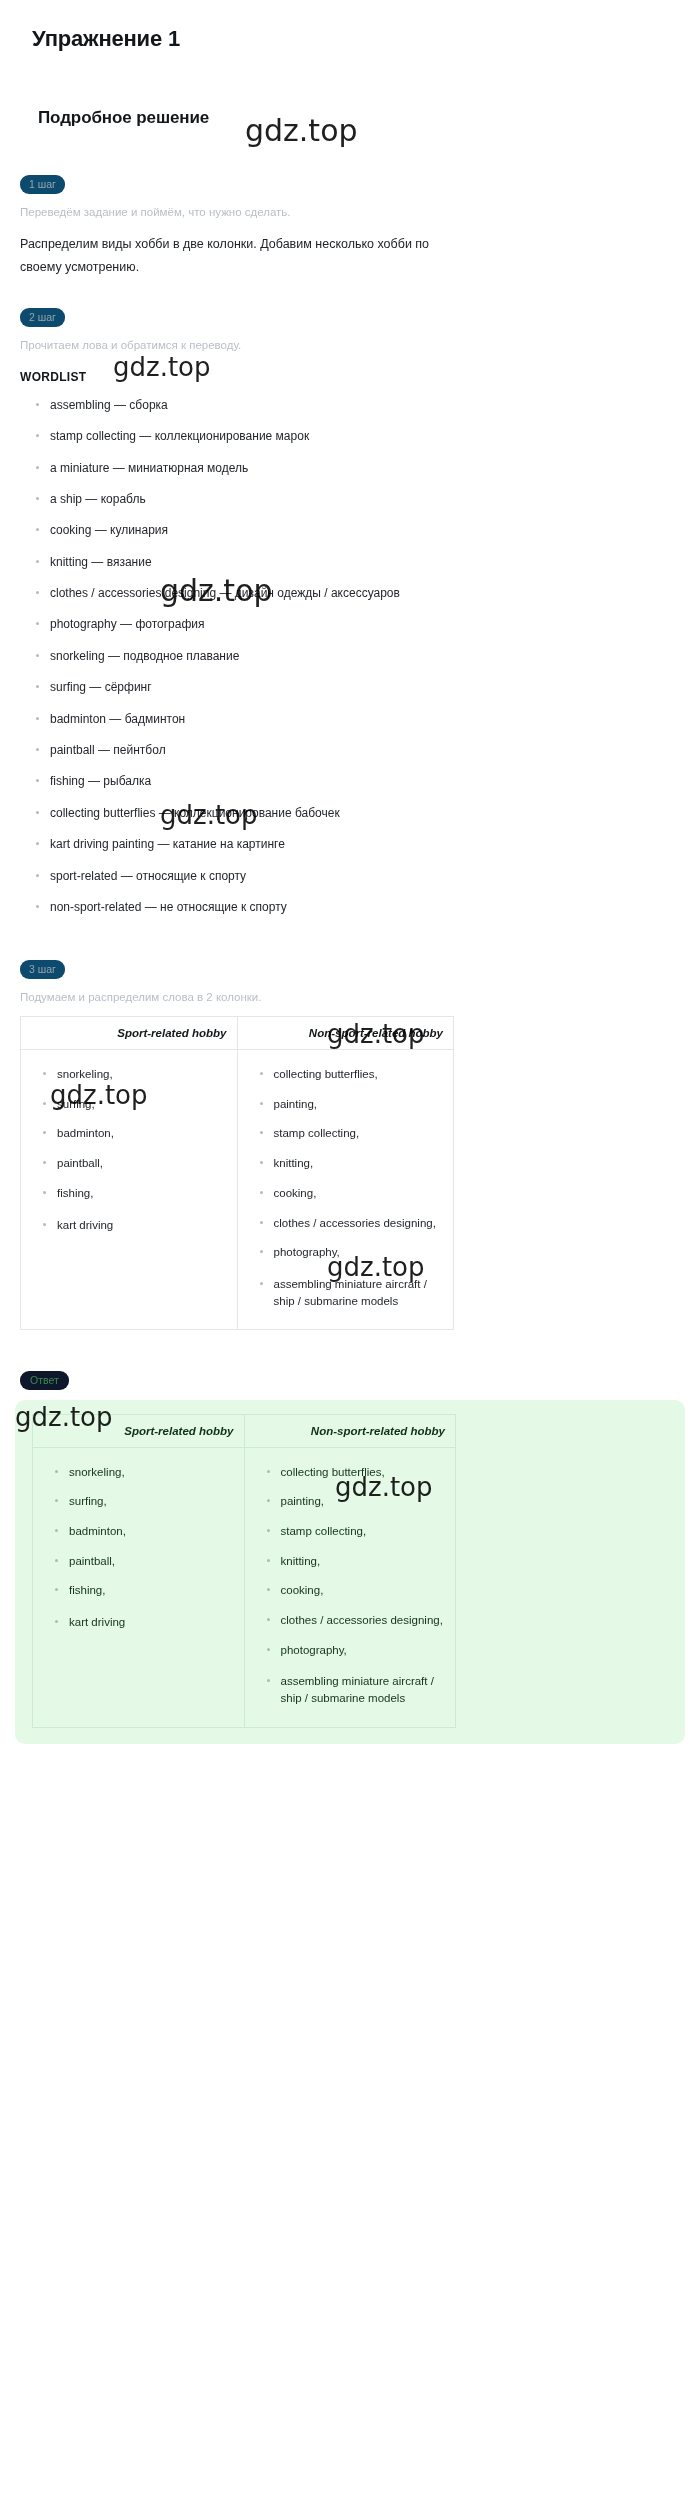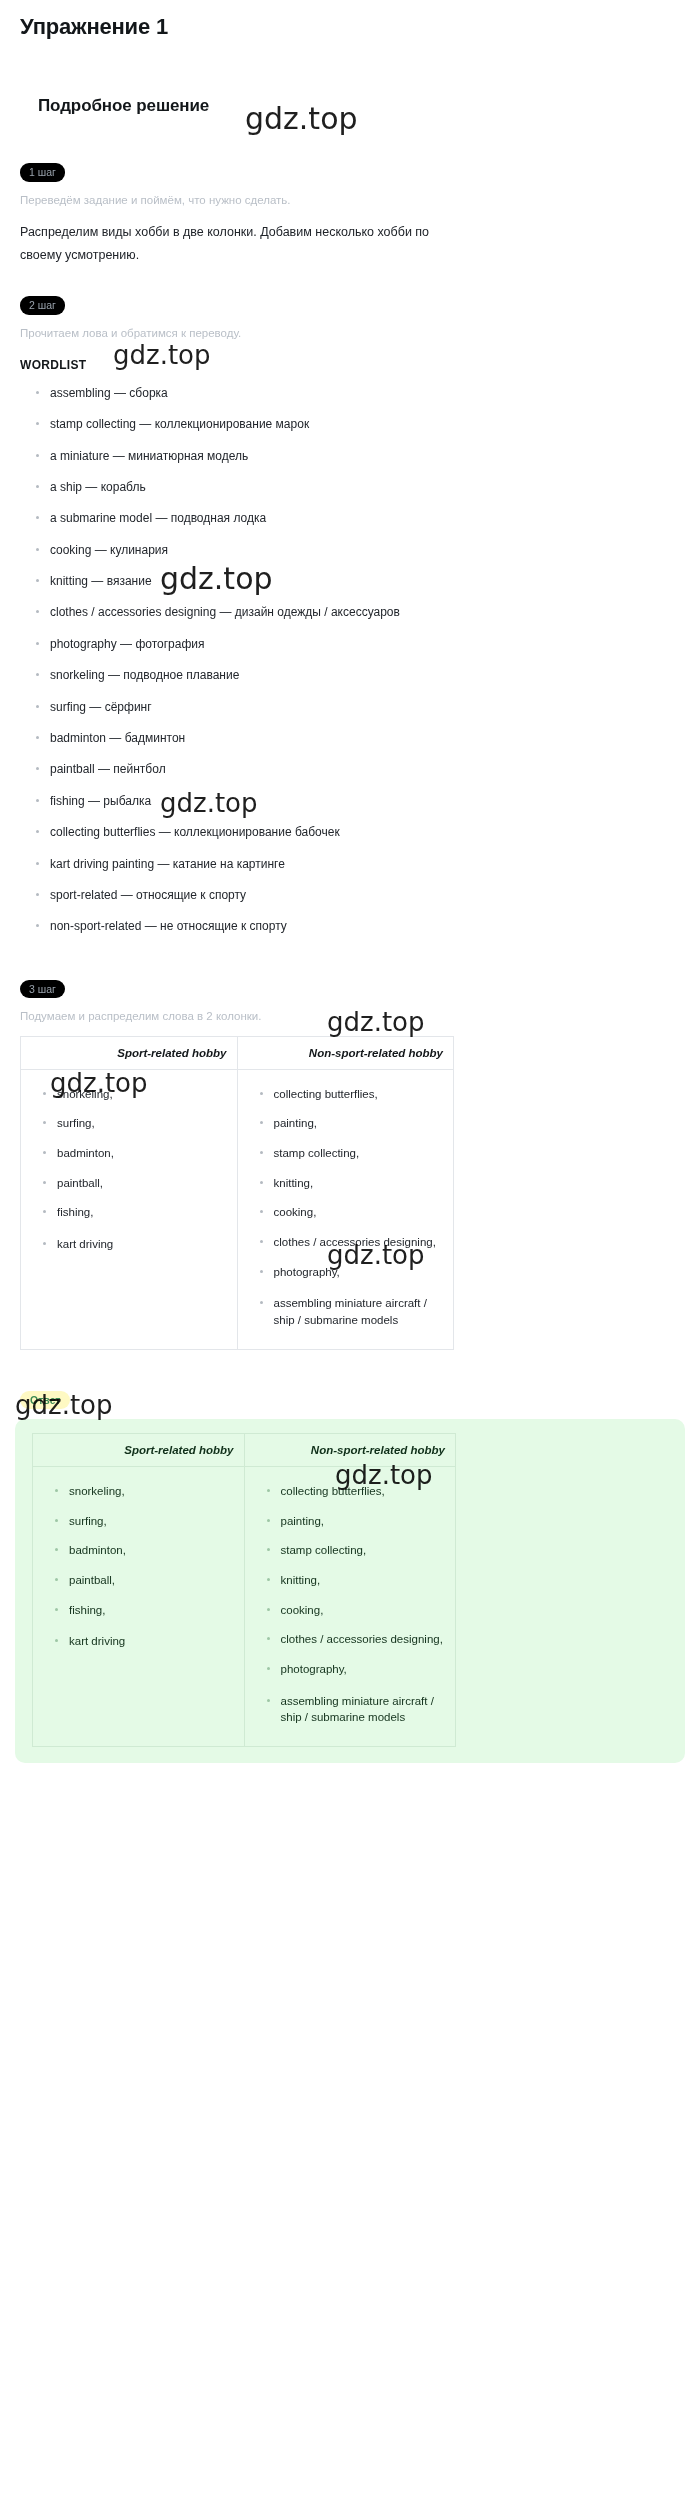--- a/index.html
+++ b/index.html
@@ -13,36 +13,36 @@
     position: relative;
     overflow-x: hidden;
   }
   .page { position: relative; width:700px; padding: 0 10px 0 10px; }
 
   .exercise-title {
     font-size: 22px;
     font-weight: bold;
     color: #13171a;
     letter-spacing: -0.2px;
-    margin: 0;
+    margin: 12px;
     padding: 14px 0 0 10px;
   }
 
   .section-title {
     font-size: 17px;
     font-weight: bold;
     color: #13171a;
     margin: 18px;
     padding: 38px 0 0 10px;
     letter-spacing: -0.1px;
   }
 
   .step-badge {
     display: inline-block;
-    background: #000000;
+    background: #0c4a6e;
     color: #9aa3ad;
     font-size: 10.5px;
     border-radius: 9px;
     padding: 4px 9px 4px 9px;
     margin: 0 0 0 10px;
     line-height: 1;
   }
   .step-wrap { padding-top: 28px; }
 
   .muted-line {
@@ -125,28 +125,27 @@
     left: 0; top: 6px;
     width: 3px; height: 3px;
     border-radius: 50%;
     background: #b4bac1;
   }
   ul.cell-list li:last-child { margin-bottom: 0; margin-top: 15px; }
 
   
   .answer-badge {
     display: inline-block;
-    background: #fef9c3;
+    background: #0f172a;
     color: #3c8a53;
     font-size: 10.5px;
     border-radius: 9px;
     padding: 4px 10px;
     margin: 0 0 0 10px;
     line-height: 1;
-    font-weight: bold;
   }
   .answer-wrap { padding-top: 40px; }
   .answer-box {
     margin: 10px 5px 0 5px;
     background: #e4fae6;
     border-radius: 10px;
     padding: 14px 12px 16px 12px;
   }
   .answer-box .tbl { margin: 0 0 0 5px; width: 424px; background: transparent; }
   .answer-box .tbl th, .answer-box .tbl td { border: 1px solid #cfead3; }
@@ -182,21 +181,20 @@
 
   <div class="step-wrap">
     <span class="step-badge">2 шаг</span>
     <p class="muted-line">Прочитаем лова и обратимся к переводу.</p>
     <p class="wordlist-head">WORDLIST</p>
     <ul class="wordlist" id="wordlist-ul">
         <li>assembling — сборка</li>
         <li>stamp collecting — коллекционирование марок</li>
         <li>a miniature — миниатюрная модель</li>
         <li>a ship — корабль</li>
-        <li>a submarine model — подводная лодка</li>
         <li>cooking — кулинария</li>
         <li>knitting — вязание</li>
         <li>clothes / accessories designing — дизайн одежды / аксессуаров</li>
         <li>photography — фотография</li>
         <li>snorkeling — подводное плавание</li>
         <li>surfing — сёрфинг</li>
         <li>badminton — бадминтон</li>
         <li>paintball — пейнтбол</li>
         <li>fishing — рыбалка</li>
         <li>collecting butterflies — коллекционирование бабочек</li>

